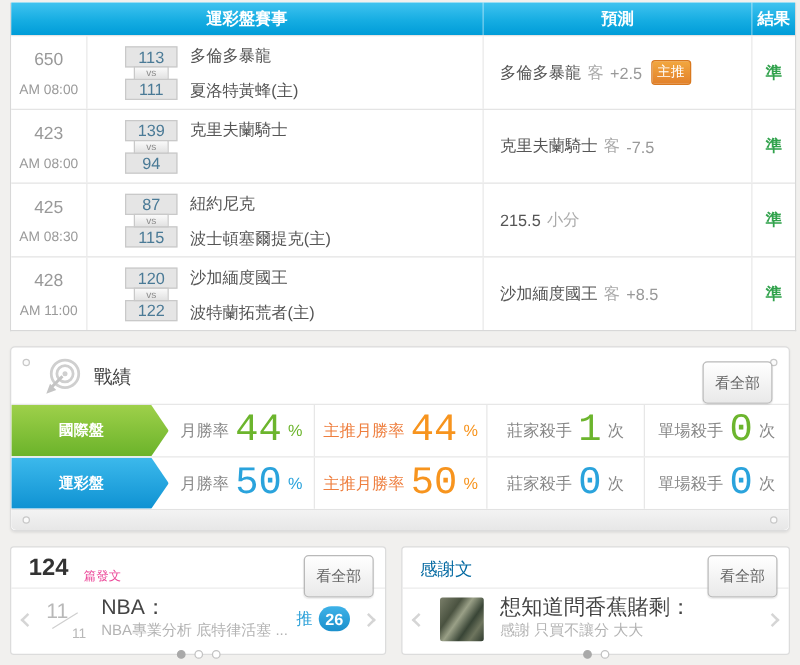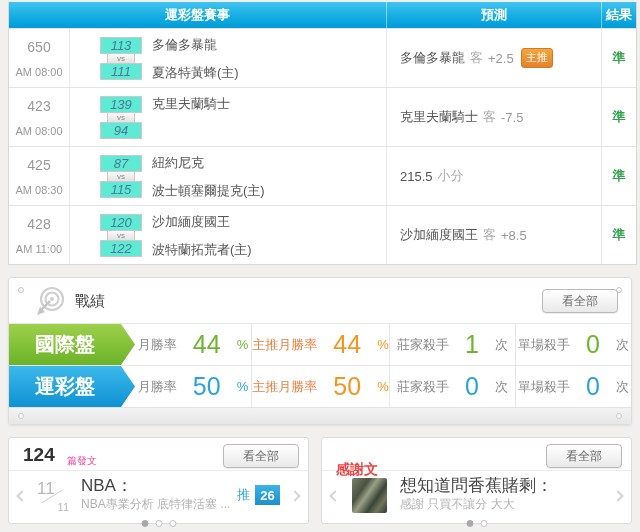--- a/index.html
+++ b/index.html
@@ -20,22 +20,22 @@
   .hc-games{ width:377px; }
   .hc-pred{ width:215px; border-left:1px solid rgba(255,255,255,.45); }
   .hc-res{ flex:1; border-left:1px solid rgba(255,255,255,.45); }
   .trow{ display:flex; height:59px; border-top:1px solid #e4e4e4; background:#fff; }
   .c-id{ width:61px; border-right:1px solid #e9e9e9; display:flex; flex-direction:column;
     align-items:center; justify-content:center; gap:11px; }
   .game-id{ color:#999; font-size:14px; }
   .game-time{ color:#9a9a9a; font-size:11px; }
   .c-games{ width:316px; display:flex; align-items:center; padding-left:30px; }
   .score-stack{ display:flex; flex-direction:column; align-items:center; }
-  .score-box{ width:42px; height:17px; border:1px solid #c9c9c9; background:#5eead4;
-    color:#4a7a96; font-size:13px; display:flex; align-items:center; justify-content:center;font-style:italic; }
+  .score-box{ width:42px; height:17px; border:1px solid #c9c9c9; background:#e5e5e5;
+    color:#4a7a96; font-size:13px; display:flex; align-items:center; justify-content:center; }
   .vs-box{ width:28px; height:11px; margin:-1px 0; border:1px solid #c9c9c9;
     background:linear-gradient(#fafafa,#e2e2e2); color:#8a8a8a; font-size:8px;
     display:flex; align-items:center; justify-content:center; z-index:1; position:relative;}
   .team-stack{ display:flex; flex-direction:column; justify-content:space-between;
     height:45px; margin-left:10px; }
   .team-name{ color:#555; font-size:13px; line-height:17px; }
   .c-pred{ width:215px; border-left:1px solid #e9e9e9; display:flex; align-items:center;
     padding-left:13px; gap:5px; }
   .pick-main{ color:#555; }
   .pick-side{ color:#aaa; }
@@ -48,68 +48,68 @@
   .record-panel{ position:absolute; left:8px; top:277px; width:624px; height:148px;
     background:#fff; border:1px solid #dcdcdc; border-radius:4px;
     box-shadow:0 1px 2px rgba(0,0,0,.07); }
   .screw{ position:absolute; width:6px; height:6px; border-radius:50%;
     border:1px solid #c8c8c8; background:#fbfbfb; }
   .screw.tl{ left:9px; top:9px; } .screw.tr{ right:9px; top:9px; }
   .screw.bl{ left:9px; bottom:5px; } .screw.br{ right:9px; bottom:5px; }
   .record-head{ position:relative; height:45px; }
   .target-icon{ position:absolute; left:26px; top:7px; }
   .record-title{ position:absolute; left:66px; top:14px; color:#404040; font-size:15px; }
-  .btn-all{ position:absolute; right:13px; top:11px; height:24px; padding:0 19px;
+  .btn-all{ position:absolute; right:13px; top:11px; height:34px; padding:0 9px;
     border:1px solid #b9b9b9; border-radius:4px; color:#666; font-size:12px;
     background:linear-gradient(#fff,#e9e9e9); box-shadow:0 1px 1px rgba(0,0,0,.08);
     display:flex; align-items:center; cursor:pointer; }
   .stat-row{ display:flex; height:42px; border-top:1px solid #e7e7e7; }
   .banner{ width:126px; display:flex; align-items:center; justify-content:center;
-    padding-right:14px; color:#fff; font-weight:bold; font-size:20px;
+    padding-right:14px; color:#fff; font-weight:bold; font-size:12px;
     clip-path:polygon(0 0, calc(100% - 14px) 0, 100% 50%, calc(100% - 14px) 100%, 0 100%); }
   .banner-green{ background:linear-gradient(180deg,#9ed04a,#6bb32a); }
   .banner-blue{ background:linear-gradient(180deg,#3cb9ec,#0f92d2); }
-  .stat-cell{ display:flex; align-items:center; justify-content:center; gap:16px; }
+  .stat-cell{ display:flex; align-items:center; justify-content:center; gap:5px; }
   .stat-cell + .stat-cell{ border-left:1px solid #e7e7e7; }
   .sc1{ width:116px; } .sc2{ width:138px; } .sc3{ width:126px; } .sc4{ flex:1; }
   .stat-label{ color:#888; font-size:13px; }
   .stat-label.orange{ color:#ee7e3e; }
-  .stat-value{ font-size:25px; }
+  .stat-value{ font-size:31px;font-family:Liberation Mono, monospace; }
   .stat-unit{ font-size:13px; }
   .row-green .v-main{ color:#6cb52d; } .row-blue .v-main{ color:#2aa3dc; }
   .v-orange{ color:#f7941e; }
   .u-gray{ color:#888; }
   .record-foot{ height:17px; border-top:1px solid #e2e2e2;
     background:linear-gradient(#f3f3f3,#e7e7e7); border-radius:0 0 4px 4px; }
   
   .bpanel{ position:absolute; top:437px; height:87px; background:#fff;
     border:1px solid #dcdcdc; border-radius:3px; }
   .posts-panel{ left:8px; width:301px; }
   .thanks-panel{ left:321px; width:311px; }
   .bp-head{ position:relative; height:33px; border-bottom:1px solid #ececec; }
   .bp-head .btn-all{ top:6px; right:9px; }
   .posts-count{ position:absolute; left:14px; top:6px; font-size:19px; font-weight:bold; color:#333; }
   .posts-count-label{ position:absolute; left:58px; top:16px; color:#ec4899; font-size:10px; }
-  .thanks-title{ position:absolute; left:14px; top:23px; color:#ef4444; font-size:14px;font-weight:bold; }
+  .thanks-title{ position:absolute; left:14px; top:9px; color:#0369a1; font-size:14px; }
   .bp-item{ position:relative; height:52px; }
   .chev{ position:absolute; top:21px; width:8px; height:8px;
     border-left:2px solid #d5d5d5; border-bottom:2px solid #d5d5d5; cursor:pointer; }
   .chev-l{ left:9px; transform:rotate(45deg); }
   .chev-r{ right:9px; transform:rotate(225deg); }
   .date-frac{ position:absolute; left:28px; top:10px; width:32px; height:30px; }
   .d-top{ position:absolute; left:0; top:-2px; font-size:17px; color:#b8b8b8; }
   .d-slash{ position:absolute; left:3px; top:15px; width:24px; height:1px;
     background:#cfcfcf; transform:rotate(-32deg); }
   .d-bottom{ position:absolute; right:0; bottom:-2px; font-size:11px; color:#b8b8b8; }
   .post-lines{ position:absolute; left:72px; top:6px; }
   .post-title{ color:#444; font-size:17px; line-height:18px; }
   .post-excerpt{ color:#b3b3b3; font-size:12px; line-height:18px; }
   .push-wrap{ position:absolute; right:28px; top:14px; display:flex; align-items:center; gap:5px; }
   .push-label{ color:#2aa0d8; font-size:13px; }
-  .push-count{ min-width:25px; height:20px; padding:0 4px; border-radius:0;
+  .push-count{ min-width:25px; height:20px; padding:0 4px; border-radius:10px;
     background:linear-gradient(#3eb2e8,#1b90cc); color:#fff; font-weight:bold; font-size:13px;
     display:flex; align-items:center; justify-content:center; cursor:pointer; }
   .avatar{ position:absolute; left:30px; top:7px; width:35px; height:35px; border-radius:2px;
     background:linear-gradient(125deg,#7a7f6a 0%,#4a5240 30%,#9aa087 45%,#394536 65%,#6e755e 80%,#2e3a2e 100%); }
   .thanks-lines{ position:absolute; left:78px; top:6px; }
   .dots{ position:absolute; bottom:-4px; left:50%; transform:translateX(-50%);
     display:flex; gap:7px; }
   .dot{ width:7px; height:7px; border-radius:50%; background:#fff;
     border:1px solid #c2c2c2; cursor:pointer; }
   .dot.active{ background:#a9a9a9; border-color:#a9a9a9; }

